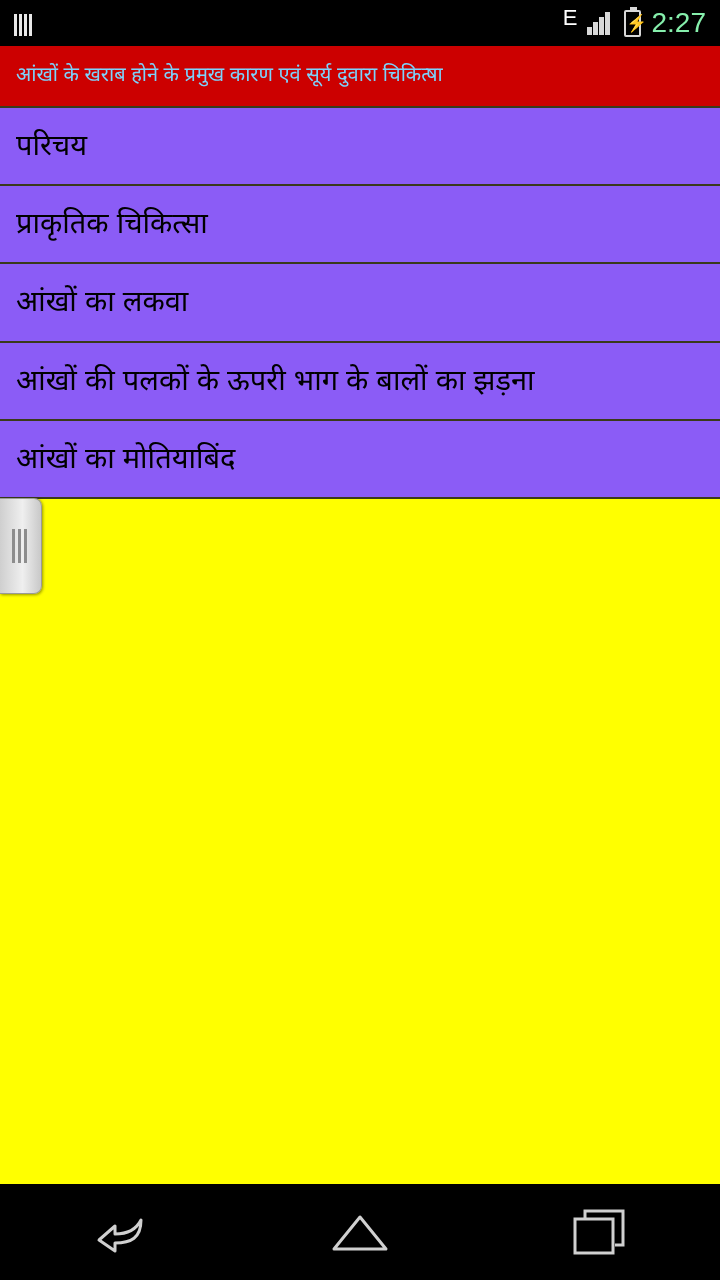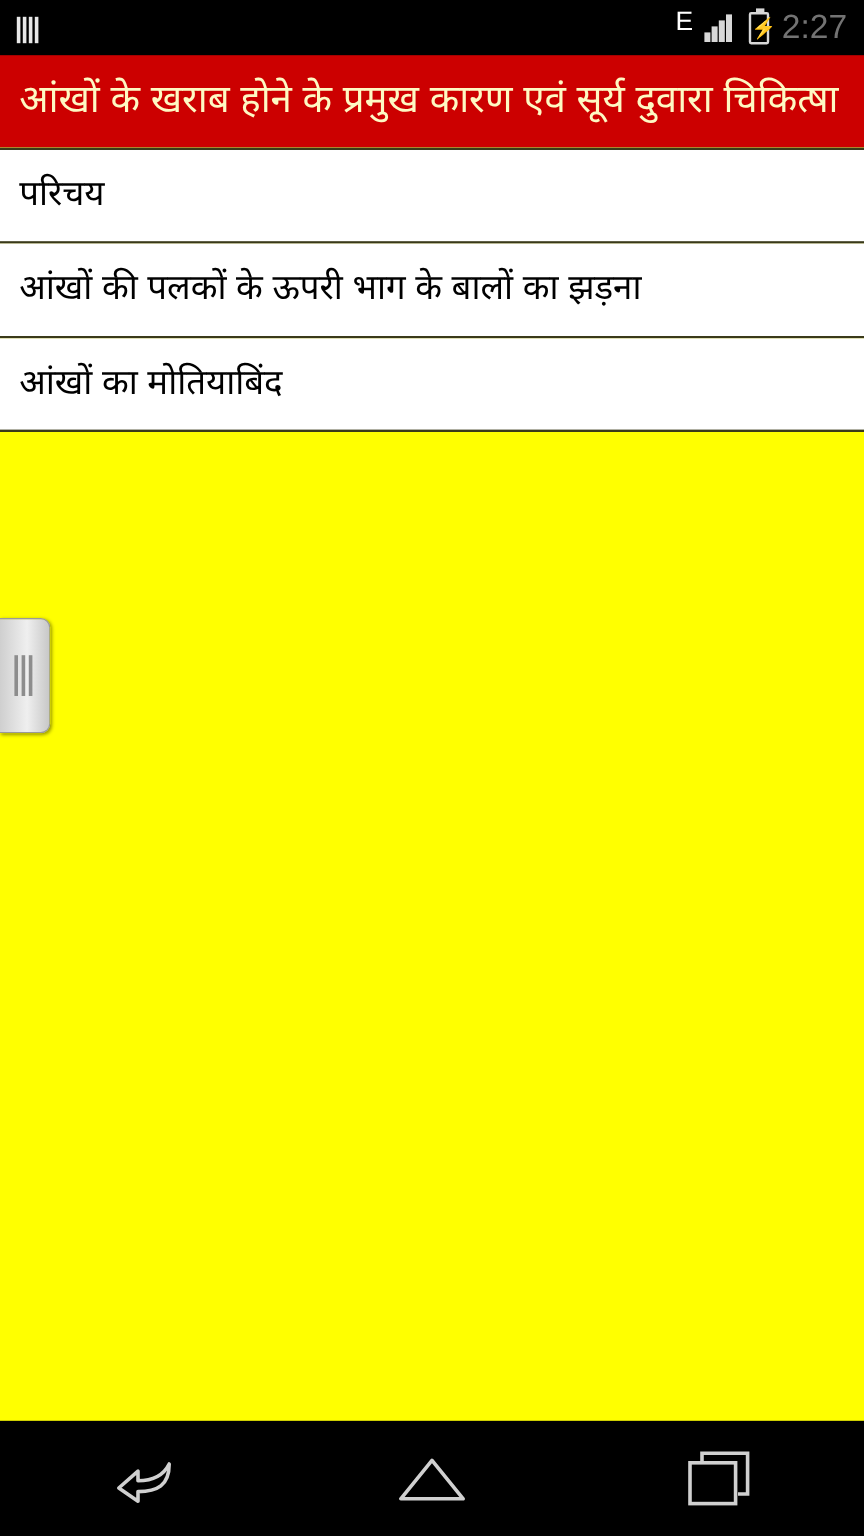--- a/index.html
+++ b/index.html
@@ -60,53 +60,53 @@
     width: 17px; height: 27px; border: 2px solid #d8d8d8; border-radius: 2px;
     position: relative; display:inline-block;
   }
   .battery-icon::before {
     content:''; position:absolute; top:-5px; left:4px; width:7px; height:3px; background:#d8d8d8;
   }
   .battery-icon .bolt {
     position:absolute; inset:1px; color:#d8d8d8; font-size: 17px; line-height: 21px;
     text-align:center;
   }
-  .clock { font-size: 28px; color: #737373; margin-left: 2px; }
+  .clock { font-size: 28px; color: #86efac; margin-left: 2px; }
 
   
   .header {
     background: #cc0000;
     color: #ffffff;
     padding: 14px 16px 18px 16px;
     flex: 0 0 auto;
   }
   .header-title {
-    font-size: 32px;
+    font-size: 20px;
     line-height: 1.42;
     font-weight: 400;
-    color: #fef9c3;
+    color: #7dd3fc;
   }
 
   
   .list-wrap {
     position: relative;
     flex: 1 1 auto;
     background: #ffff00;
     overflow: hidden;
   }
   .list {
     background: #ffff00;
   }
   .list-item {
     border-bottom: 2px solid #3a3a1a;
     padding: 16px 16px 18px 16px;
     font-size: 29px;
     line-height: 1.45;
     color: #000;
-    background: #ffffff;
+    background: #8b5cf6;
   }
   .list-item:first-child { border-top: 2px solid #3a3a1a; }
 
   
   .scroll-handle {
     position: absolute;
     left: 0;
     top: 392px;
     width: 42px;
     height: 96px;
@@ -168,20 +168,22 @@
     </div>
   </div>
 
   <div class="header">
     <div class="header-title">आंखों के खराब होने के प्रमुख कारण एवं सूर्य दुवारा चिकित्षा</div>
   </div>
 
   <div class="list-wrap">
     <div class="list">
       <div class="list-item"><span>परिचय</span></div>
+      <div class="list-item"><span>प्राकृतिक चिकित्सा</span></div>
+      <div class="list-item"><span>आंखों का लकवा</span></div>
       <div class="list-item"><span>आंखों की पलकों के ऊपरी भाग के बालों का झड़ना</span></div>
       <div class="list-item"><span>आंखों का मोतियाबिंद</span></div>
     </div>
 
     <div class="scroll-handle">
       <span class="grip">
           <i></i>
           <i></i>
           <i></i>
         </span>

